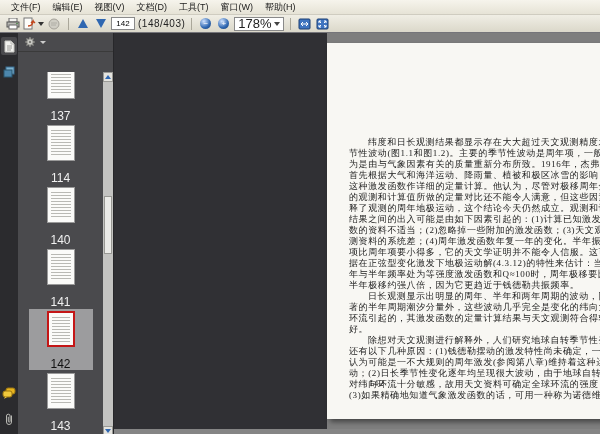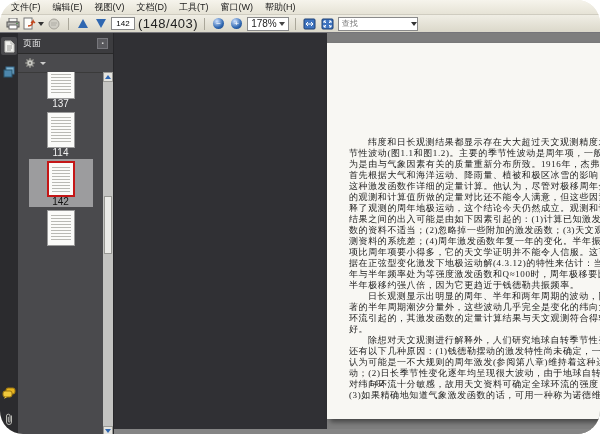--- a/index.html
+++ b/index.html
@@ -1,39 +1,39 @@
 <!DOCTYPE html>
 <html><head>
 <meta charset="utf-8">
 <style>
   html,body{margin:0;padding:0;}
   .window{width:600px;height:434px;position:relative;overflow:hidden;background:#ece9dd;
-          font-family:"Liberation Sans",sans-serif;border-radius:23px;-webkit-user-select:none;}
+          font-family:"Liberation Sans",sans-serif;-webkit-user-select:none;}
   
   .menubar{height:14px;display:flex;align-items:center;padding:0 5px;font-size:9px;color:#1a1a1a;
            background:linear-gradient(#f6f4ec,#e6e3d6);border-bottom:1px solid #cfccc0;}
   .menu-item{padding:1px 6px;white-space:nowrap;cursor:default;}
   
   .toolbar{height:17px;display:flex;align-items:center;gap:3px;padding:0 5px;
            background:linear-gradient(#f0eee5,#dbd8ca);border-bottom:1px solid #75757a;}
   .tool-sep{width:1px;height:12px;background:#aaa79a;margin:0 3px;}
   .tool-btn{display:flex;align-items:center;justify-content:center;height:15px;min-width:15px;}
   .caret{width:0;height:0;border-left:3px solid transparent;border-right:3px solid transparent;
          border-top:4px solid #333;margin-left:2px;}
   .arrow-up{width:0;height:0;border-left:5px solid transparent;border-right:5px solid transparent;
             border-bottom:9px solid #2f67b1;}
   .arrow-down{width:0;height:0;border-left:5px solid transparent;border-right:5px solid transparent;
               border-top:9px solid #2f67b1;}
   .page-input{width:22px;height:11px;font-size:8px;text-align:center;border:1px solid #8a8a8a;
               background:#fff;padding:0;font-family:"Liberation Sans",sans-serif;}
-  .page-info{font-size:13px;color:#222;letter-spacing:0.5px;white-space:nowrap;}
+  .page-info{font-size:10px;color:#222;letter-spacing:0.5px;white-space:nowrap;}
   .orb{width:11px;height:11px;border-radius:50%;color:#fff;font-size:8px;line-height:11px;text-align:center;
        background:radial-gradient(circle at 35% 30%,#cfe2ff,#2f67b1 60%,#1d3f73);}
   .zoom-combo{display:flex;align-items:center;border:1px solid #8a8a8a;background:#fff;height:12px;
-              padding:0 3px;font-size:10px;color:#222;}
+              padding:0 3px;font-size:13px;color:#222;}
   .zoom-combo .caret{border-top-color:#444;}
   .search-box{display:flex;align-items:center;border:1px solid #8a8a8a;background:#fff;height:12px;width:78px;}
   .search-box input{flex:1;border:none;outline:none;font-size:8px;padding:0 3px;min-width:0;
                     font-family:"Liberation Sans",sans-serif;}
   
   .content{display:flex;height:403px;}
   .navstrip{width:18px;background:#2b2b2e;display:flex;flex-direction:column;align-items:center;
             padding-top:4px;box-sizing:border-box;}
   .nav-btn{width:16px;height:18px;display:flex;align-items:center;justify-content:center;margin-bottom:8px;}
   .nav-btn.active{background:#4a4a4d;border-radius:2px;}
@@ -48,21 +48,21 @@
   .sidebar-options{height:18px;display:flex;align-items:center;gap:2px;padding:0 6px;
                    border-bottom:1px solid #3a3a3a;}
   .sidebar-options .caret{border-top-color:#ccc;border-left-width:3px;border-right-width:3px;border-top-width:3px;}
   .thumb-viewport{position:absolute;top:39px;bottom:0;left:0;right:10px;overflow:hidden;}
   .thumb-list{margin-top:-11px;}
   .thumb-item{width:64px;margin:0 auto 1px;display:flex;flex-direction:column;align-items:center;
               padding:2px 0 1px;box-sizing:border-box;}
   .thumb-page{width:28px;height:36px;background:#fbfbf9;border:1px solid #9a9a9a;box-sizing:border-box;}
   .thumb-lines{margin:3px 3px;height:28px;
      background:repeating-linear-gradient(#fbfbf9 0 1px,#b9b9b4 1px 2px,#fbfbf9 2px 3px);}
-  .thumb-label{font-size:10px;color:#f0f0f0;margin-top:0;line-height:9px;}
+  .thumb-label{font-size:12px;color:#f0f0f0;margin-top:13px;line-height:9px;}
   .thumb-item.selected{background:#9c9c9e;}
   .thumb-item.selected .thumb-page{border:2px solid #c41616;}
   .thumb-item.selected .thumb-label{color:#111;}
   .sidebar-scrollbar{position:absolute;top:39px;right:0;bottom:0;width:10px;background:#c3c3c1;}
   .sb-btn{position:absolute;left:0;width:10px;height:10px;background:#e4e3de;border:1px solid #9a9a96;
           box-sizing:border-box;display:flex;align-items:center;justify-content:center;}
   .sb-btn.up{top:0;} .sb-btn.down{bottom:0;}
   .sb-tri-up{width:0;height:0;border-left:3px solid transparent;border-right:3px solid transparent;
              border-bottom:4px solid #2f67b1;}
   .sb-tri-down{width:0;height:0;border-left:3px solid transparent;border-right:3px solid transparent;
@@ -149,24 +149,20 @@
         <rect x="1" y="1" width="11" height="10" rx="1" fill="#3f74c0" stroke="#1d3f73"></rect>
         <path d="M3 6 L10 6 M3 6 L5 4 M3 6 L5 8 M10 6 L8 4 M10 6 L8 8" stroke="#fff" fill="none"></path>
       </svg>
     </span>
     <span class="tool-btn">
       <svg width="13" height="12" viewBox="0 0 13 12">
         <rect x="1" y="1" width="11" height="10" rx="1" fill="#3f74c0" stroke="#1d3f73"></rect>
         <path d="M3 3 L5 5 M3 3 L3 5 M3 3 L5 3 M10 3 L8 5 M10 3 L10 5 M10 3 L8 3 M3 9 L5 7 M3 9 L3 7 M3 9 L5 9 M10 9 L8 7 M10 9 L10 7 M10 9 L8 9" stroke="#fff" fill="none"></path>
       </svg>
     </span>
-    <span class="search-box">
-      <input placeholder="查找" style="">
-      <span class="caret"></span>
-    </span>
   </div>
 
   <div class="content">
 
     <div class="navstrip">
       <span class="nav-btn active">
         <svg width="11" height="13" viewBox="0 0 11 13">
           <path d="M1 1 L7 1 L10 4 L10 12 L1 12 Z" fill="#f2f2ef" stroke="#c8c8c4"></path>
           <path d="M7 1 L7 4 L10 4" fill="none" stroke="#b8b8b4"></path>
           <path d="M3 6 L8 6 M3 8 L8 8 M3 10 L7 10" stroke="#9a9a96"></path>
@@ -187,25 +183,20 @@
         </svg>
       </span>
       <span class="nav-btn">
         <svg width="10" height="14" viewBox="0 0 10 14">
           <path d="M7.5 3.5 L7.5 10 a2.5 2.5 0 0 1 -5 0 L2.5 4 a1.8 1.8 0 0 1 3.6 0 L6.1 9.2 a0.9 0.9 0 0 1 -1.8 0 L4.3 4.8" fill="none" stroke="#b9b9b4" stroke-width="1"></path>
         </svg>
       </span>
     </div>
 
     <div class="sidebar">
-      <div class="sidebar-header">
-        <span>页面</span>
-        <span class="spacer"></span>
-        <span class="panel-menu-btn">▪</span>
-      </div>
       <div class="sidebar-options">
         <svg width="12" height="12" viewBox="0 0 12 12">
           <circle cx="6" cy="6" r="3.2" fill="#c9c9c4" stroke="#8d8d88"></circle>
           <path d="M6 1 L6 3 M6 9 L6 11 M1 6 L3 6 M9 6 L11 6 M2.5 2.5 L4 4 M8 8 L9.5 9.5 M9.5 2.5 L8 4 M4 8 L2.5 9.5" stroke="#9a9a94" stroke-width="1.2"></path>
           <circle cx="6" cy="6" r="1.1" fill="#6e6e68"></circle>
         </svg>
         <span class="caret"></span>
       </div>
       <div class="thumb-viewport">
         <div class="thumb-list" id="thumb-list">
@@ -214,25 +205,43 @@
                 <div class="thumb-lines"></div>
               </div>
               <div class="thumb-label">137</div>
             </div>
             <div class="thumb-item">
               <div class="thumb-page">
                 <div class="thumb-lines"></div>
               </div>
               <div class="thumb-label">114</div>
             </div>
+            <div class="thumb-item">
+              <div class="thumb-page">
+                <div class="thumb-lines"></div>
+              </div>
+              <div class="thumb-label">140</div>
+            </div>
+            <div class="thumb-item">
+              <div class="thumb-page">
+                <div class="thumb-lines"></div>
+              </div>
+              <div class="thumb-label">141</div>
+            </div>
             <div class="thumb-item selected">
               <div class="thumb-page">
                 <div class="thumb-lines"></div>
               </div>
               <div class="thumb-label">142</div>
+            </div>
+            <div class="thumb-item">
+              <div class="thumb-page">
+                <div class="thumb-lines"></div>
+              </div>
+              <div class="thumb-label">143</div>
             </div>
             <div class="thumb-item">
               <div class="thumb-page">
                 <div class="thumb-lines"></div>
               </div>
             </div>
           </div>
       </div>
       <div class="sidebar-scrollbar">
         <span class="sb-btn up">

